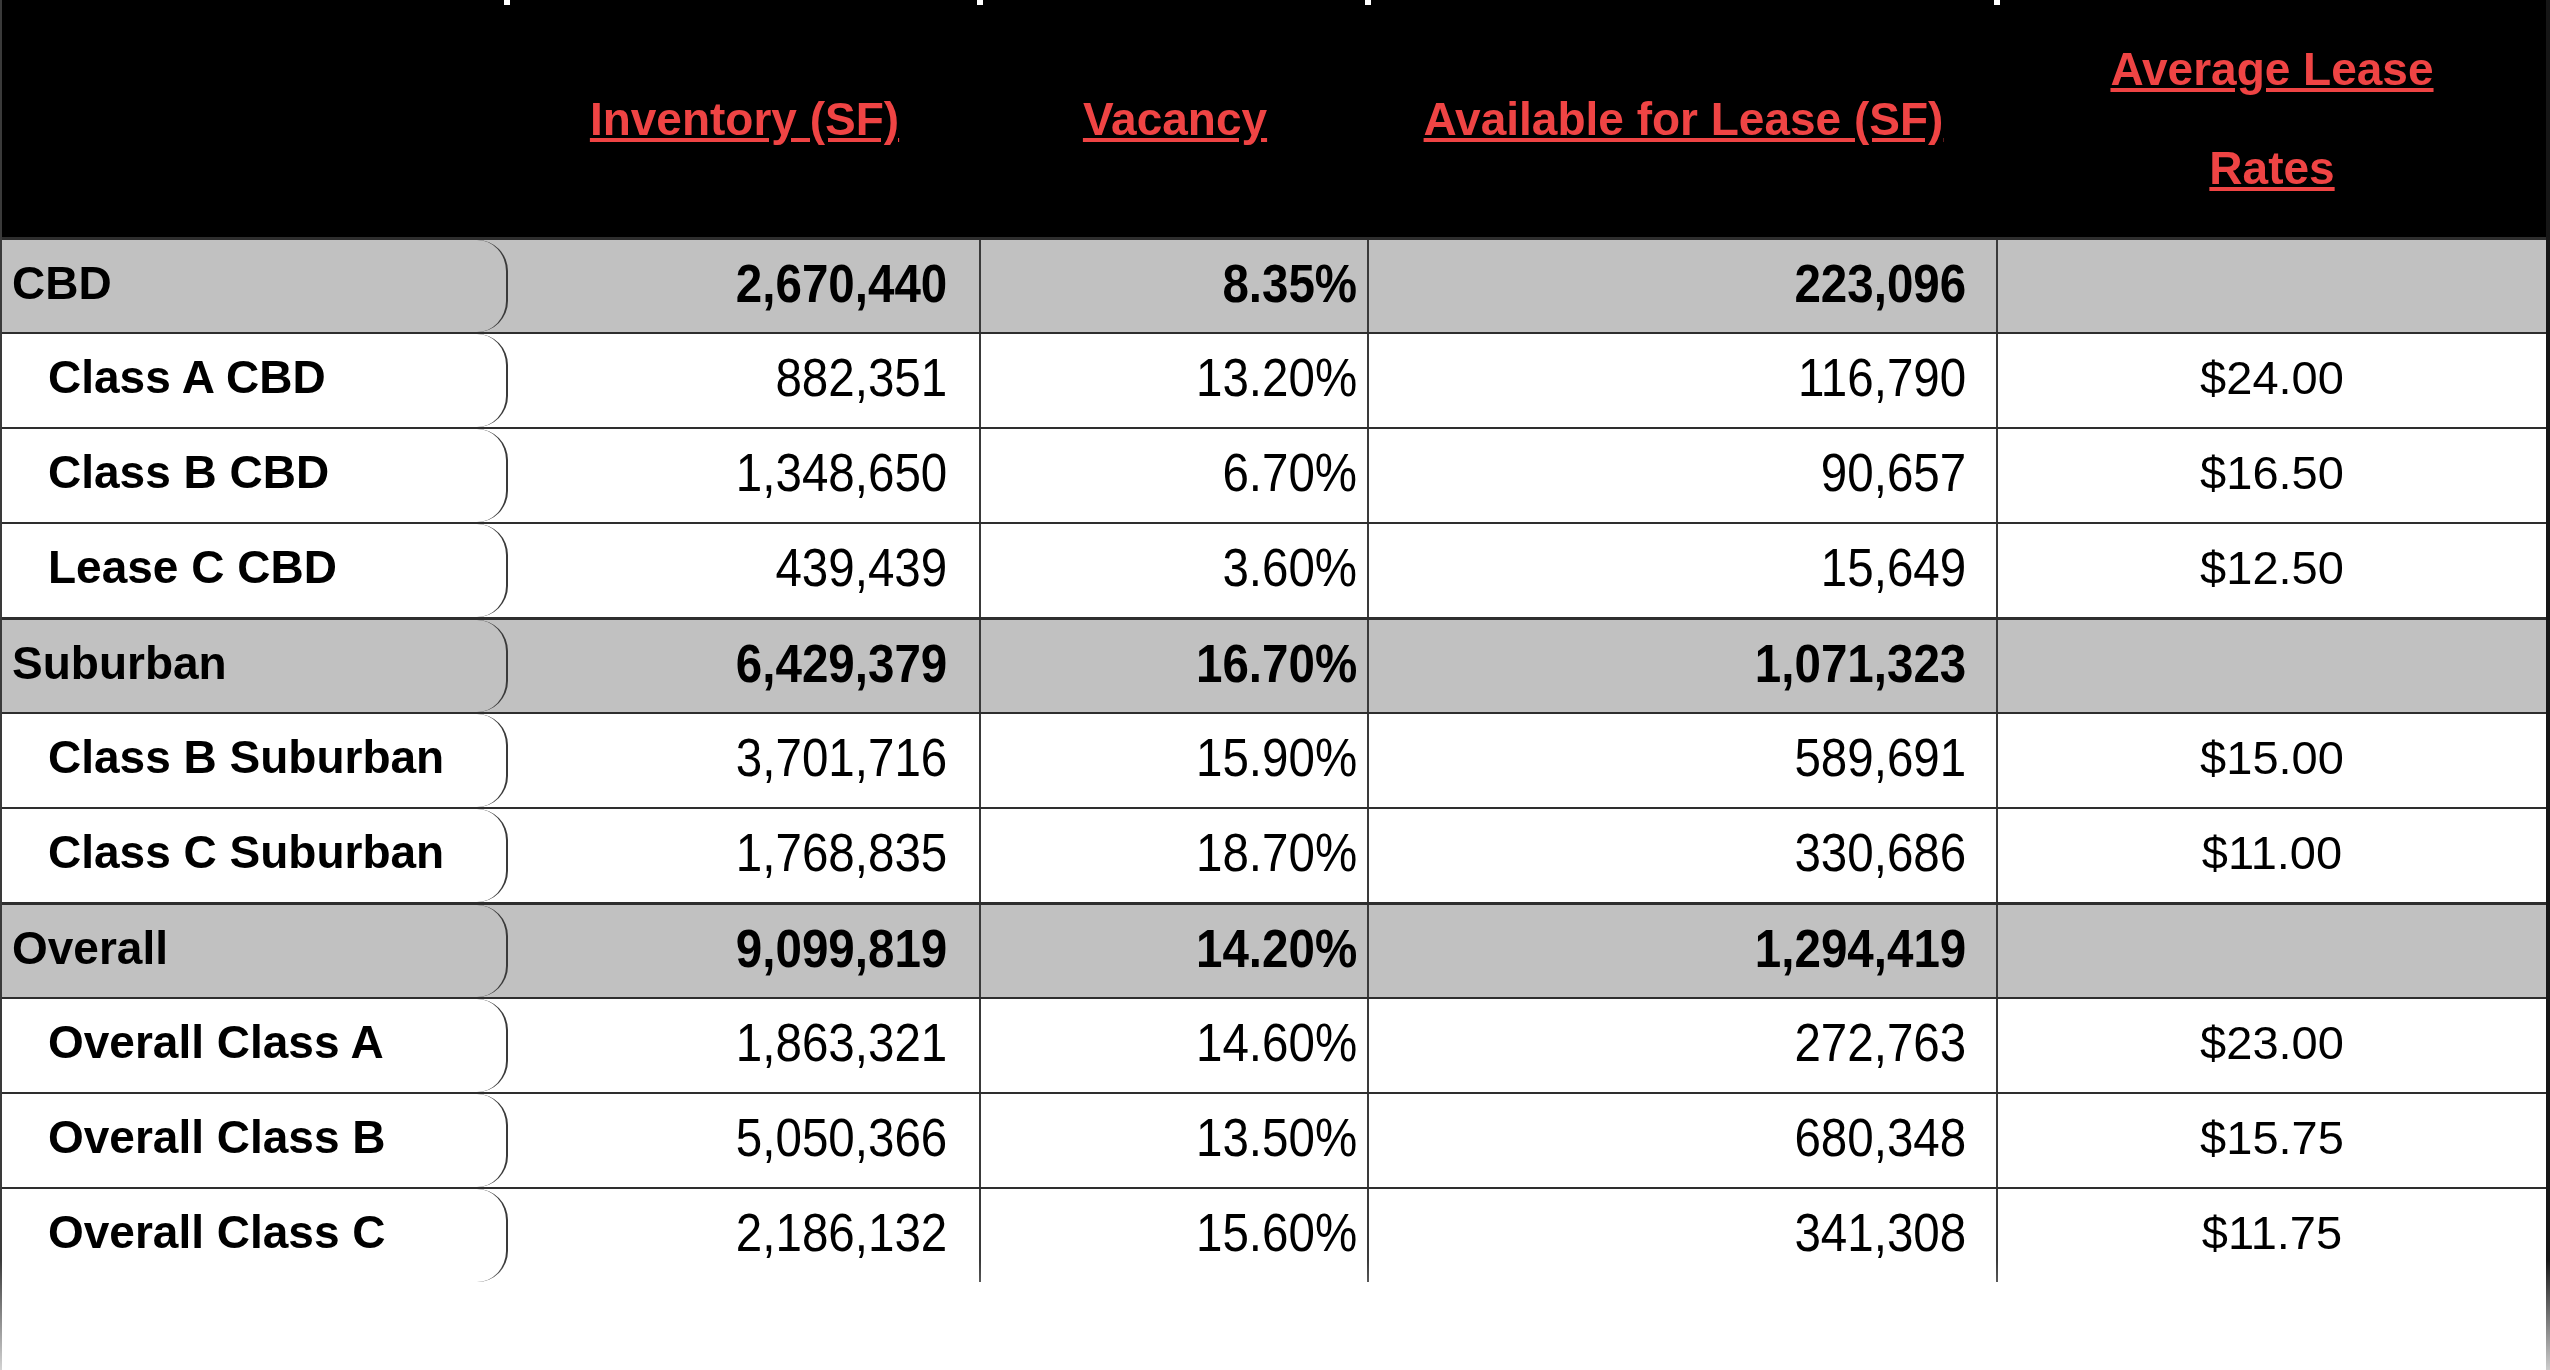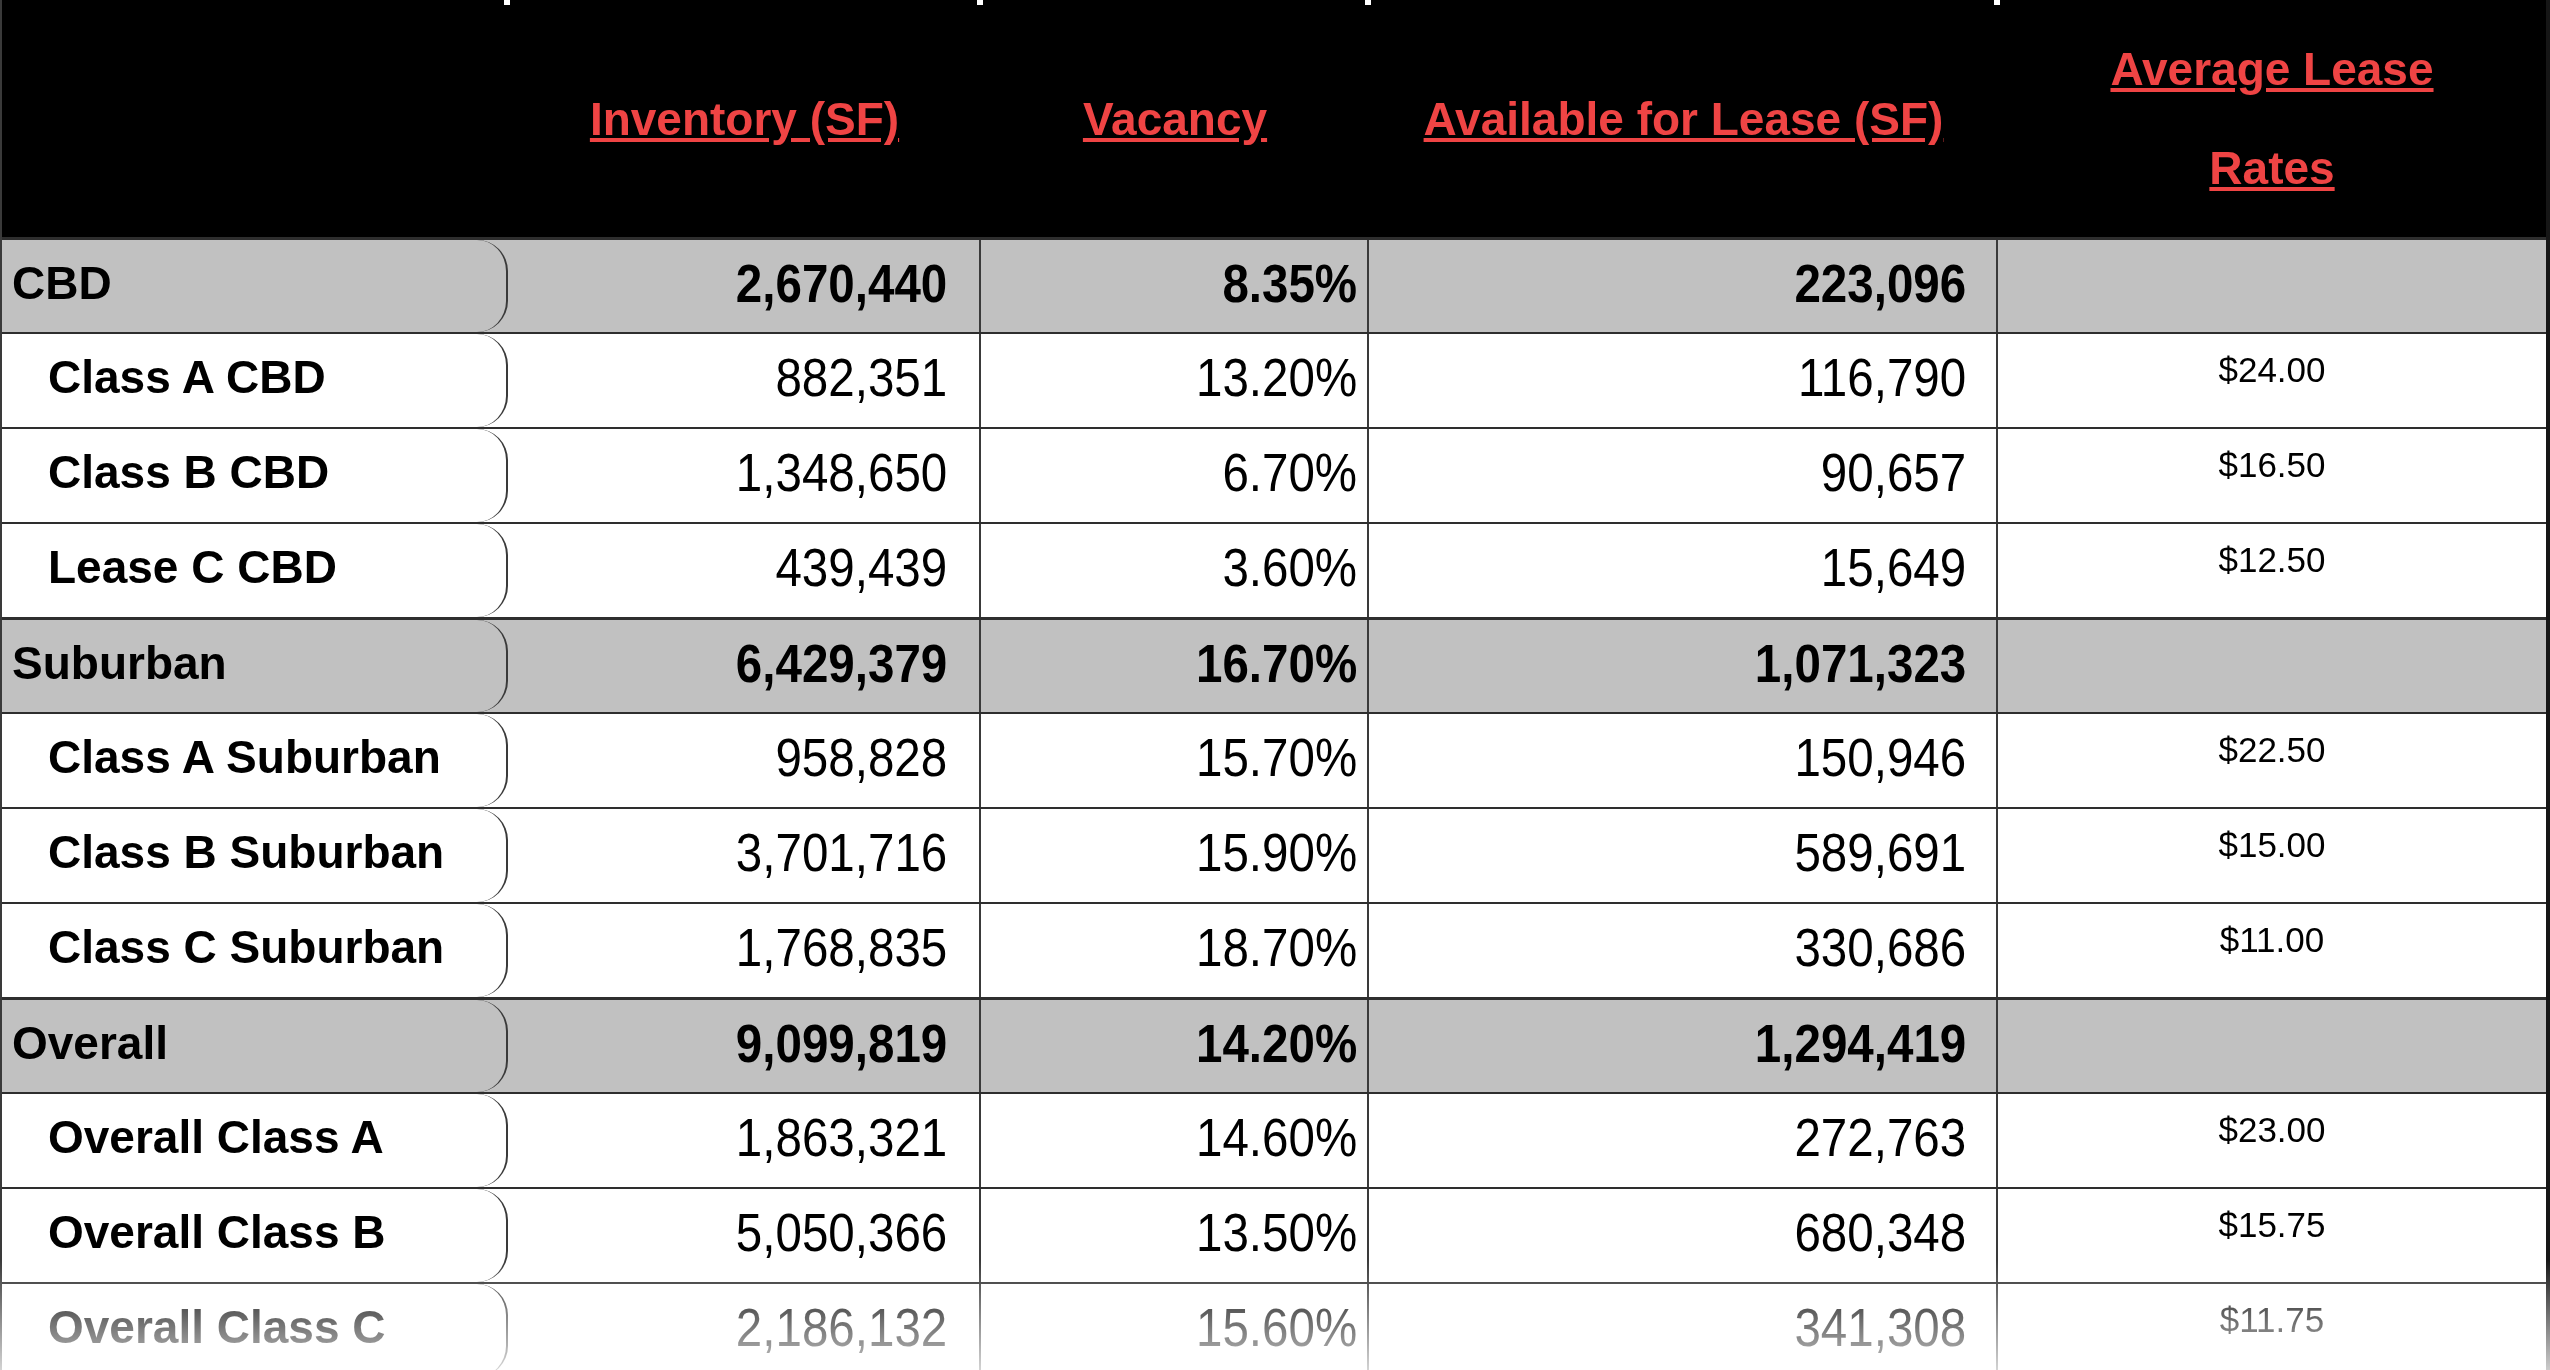--- a/index.html
+++ b/index.html
@@ -49,21 +49,21 @@
     white-space:nowrap;
   }
   .vline{border-right:2px solid #3a3a3a;}
   .label-cell{font-weight:bold;font-size:46px;padding-left:10px;padding-top:16px;text-align:left;border-radius:31px;}
   .row.classrow .label-cell{padding-left:46px;}
   .num{text-align:right;margin-left:47px;}
   .num .sq{display:inline-block;transform:scaleX(0.88);transform-origin:100% 50%;}
   .inv{padding-right:32px;}
   .vac{padding-right:10px;}
   .avail{padding-right:30px;padding-left:24px;}
-  .lease{text-align:center;font-size:35px;font-weight:400;padding-top:16px;}
+  .lease{text-align:center;font-size:47px;font-weight:400;padding-top:16px;}
   .row.section .cell{font-weight:bold;}
   .notch{position:absolute;top:0;width:6px;height:5px;background:#ffffff;}
   #fade{
     position:absolute;left:0;right:0;bottom:0;height:110px;
     background:linear-gradient(to bottom, rgba(255,255,255,0), rgba(255,255,255,0.78));
     pointer-events:none;
   }
 </style>
 </head>
 <body>
@@ -114,27 +114,20 @@
     </div>
 
     <div class="row section">
       <div class="cell vline label-cell">Suburban</div>
       <div class="cell vline num inv"><span class="sq">6,429,379</span></div>
       <div class="cell vline num vac"><span class="sq">16.70%</span></div>
       <div class="cell vline num avail"><span class="sq">1,071,323</span></div>
       <div class="cell lease"></div>
     </div>
 
-    <div class="row classrow">
-      <div class="cell vline label-cell">Class A Suburban</div>
-      <div class="cell vline num inv"><span class="sq">958,828</span></div>
-      <div class="cell vline num vac"><span class="sq">15.70%</span></div>
-      <div class="cell vline num avail"><span class="sq">150,946</span></div>
-      <div class="cell lease">$22.50</div>
-    </div>
 
     <div class="row classrow">
       <div class="cell vline label-cell">Class B Suburban</div>
       <div class="cell vline num inv"><span class="sq">3,701,716</span></div>
       <div class="cell vline num vac"><span class="sq">15.90%</span></div>
       <div class="cell vline num avail"><span class="sq">589,691</span></div>
       <div class="cell lease">$15.00</div>
     </div>
 
     <div class="row classrow">

